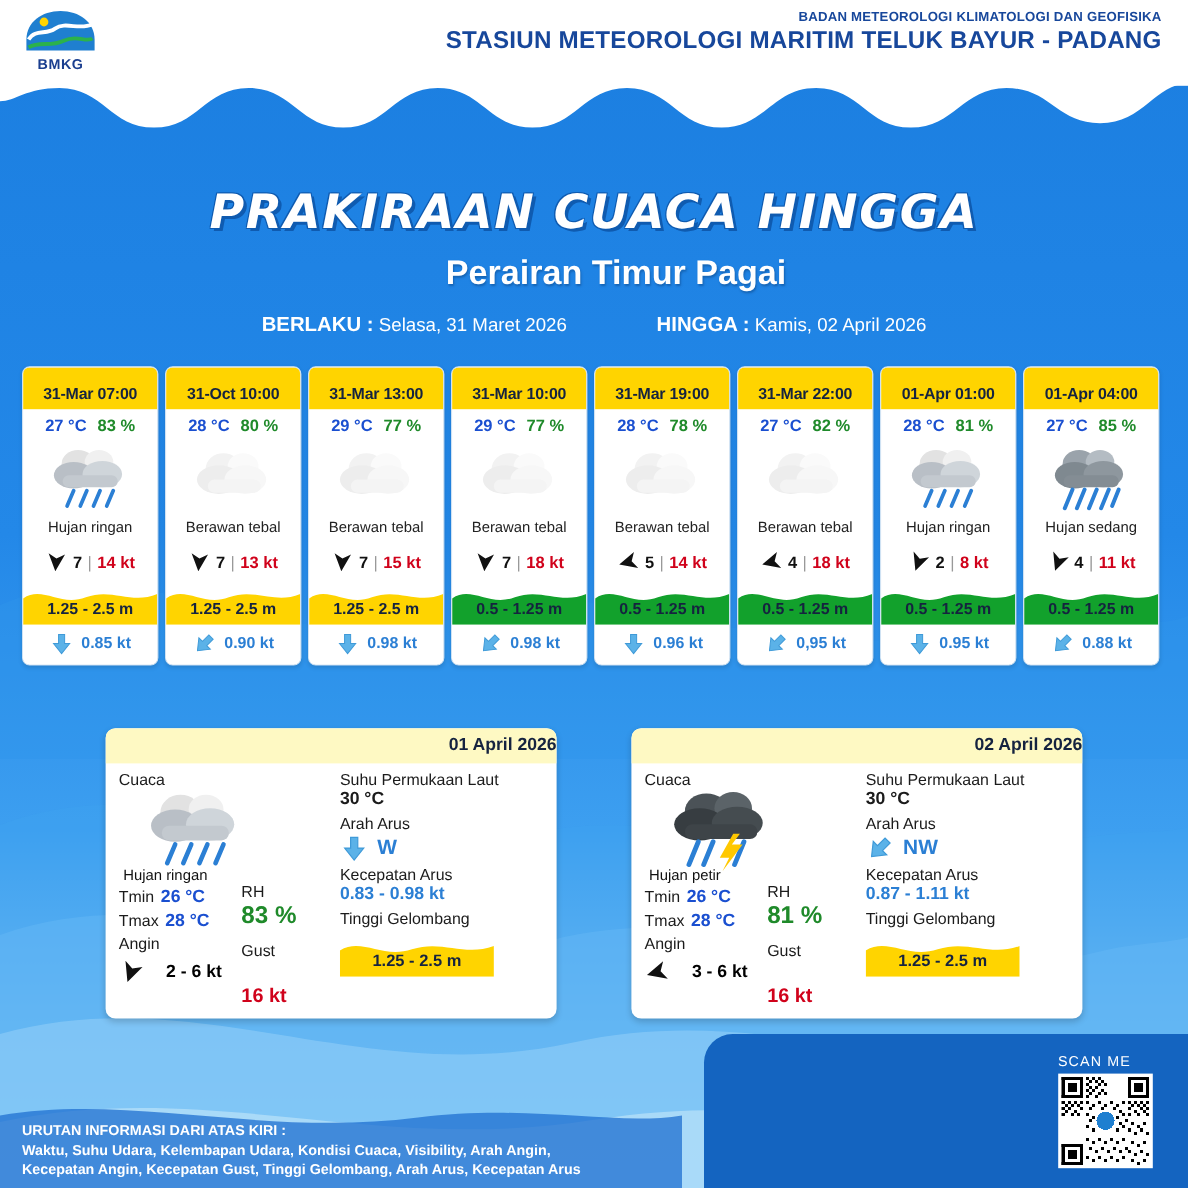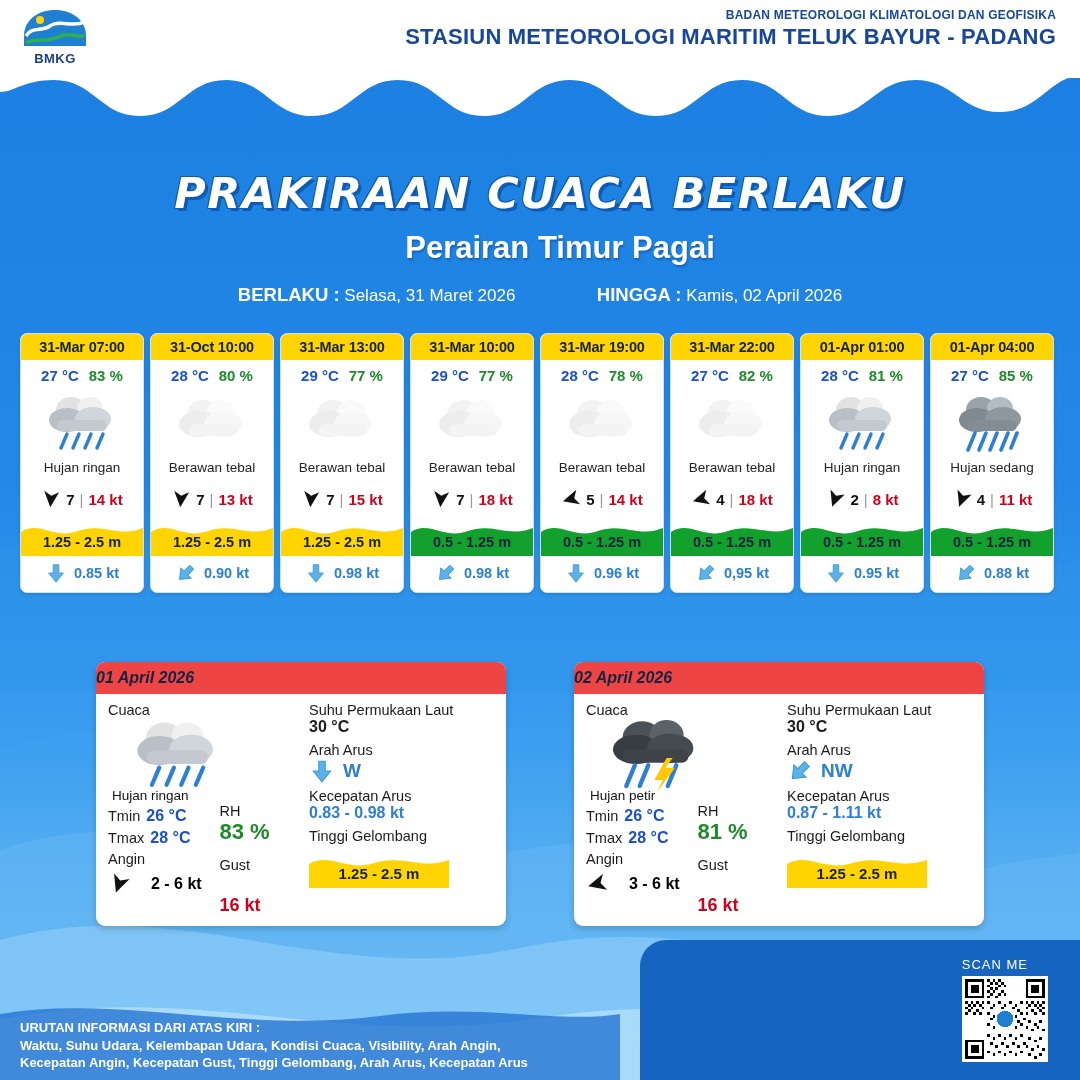--- a/index.html
+++ b/index.html
@@ -78,21 +78,21 @@
     display: flex; gap: 6px; z-index: 6;
   }
   .card {
     width: 124px; background: #ffffff;
     border: 1px solid #cfe2f3; border-radius: 7px;
     overflow: hidden; box-shadow: 0 2px 4px rgba(0,0,0,.12);
     display: flex; flex-direction: column;
   }
   .card-time {
     background: #ffd400; color: #15233f; font-weight: bold;
-    font-size: 14.5px; text-align: center; padding: 5px 0 5px;
+    font-size: 14.5px; text-align: center; padding: 17px 0 5px;
     letter-spacing: -.2px;
   }
   .card-tr {
     display: flex; justify-content: center; gap: 10px; padding: 7px 0 2px;
     font-size: 15px; font-weight: bold;
   }
   .temp { color: #1a4fd0; }
   .rh { color: #1f8a2a; }
   .card-icon {
     height: 72px; display: flex; align-items: center; justify-content: center;
@@ -125,22 +125,22 @@
 
   
   .daily {
     position: absolute; top: 662px; z-index: 6;
     width: 410px; background: #ffffff; border-radius: 9px;
     box-shadow: 0 3px 6px rgba(0,0,0,.18); overflow: hidden;
   }
   #daily-0 { left: 96px; }
   #daily-1 { left: 574px; }
   .daily-head {
-    background: #ef4444; color: #15233f; font-weight: bold;
-    font-size: 16px; text-align: left; padding: 7px 0; font-style: italic;
+    background: #fef9c3; color: #15233f; font-weight: bold;
+    font-size: 16px; text-align: right; padding: 7px 0;
   }
   .daily-body { display: flex; padding: 8px 12px 12px; height: 232px; position: relative; }
   .daily-left { width: 195px; }
   .daily-right { width: 200px; padding-left: 6px; }
   .lbl-s { font-size: 14.5px; color: #1b1b1b; }
   .daily-icon { height: 70px; display:flex; align-items:center; justify-content:flex-start; padding-left: 22px;}
   .cond-name { font-size: 13.5px; color: #111; padding-left: 4px; }
   .kv { display: flex; align-items: baseline; gap: 6px; margin-top: 4px; }
   .kv .k { font-size: 14.5px; color: #1b1b1b; }
   .kv .v { font-size: 16px; font-weight: bold; color: #1a4fd0; }
@@ -217,21 +217,21 @@
   </div>
 </div>
 
 <svg class="cloud-band" viewBox="0 0 1080 70" preserveAspectRatio="none">
   <path d="M0,0 L1080,0 L1080,16 C1050,16 1040,52 1000,52 C960,52 955,20 915,20 C875,20 868,56 828,56
            C788,56 782,20 742,20 C702,20 696,56 656,56 C616,56 610,20 570,20 C530,20 524,56 484,56
            C444,56 438,20 398,20 C358,20 352,56 312,56 C272,56 266,20 226,20 C186,20 180,56 140,56
            C100,56 94,20 54,20 C24,20 14,32 0,32 Z" fill="#ffffff"></path>
 </svg>
 
-<div class="title-main">PRAKIRAAN CUACA BERLAKU</div>
+<div class="title-main">PRAKIRAAN CUACA HINGGA</div>
 <div class="title-sub">Perairan Timur Pagai</div>
 <div class="validity">
   <span class="lbl">BERLAKU :</span>
   <span>Selasa, 31 Maret 2026</span>
   <span class="gap"></span>
   <span class="lbl">HINGGA :</span>
   <span>Kamis, 02 April 2026</span>
 </div>
 
 <div class="cards" id="cards">

